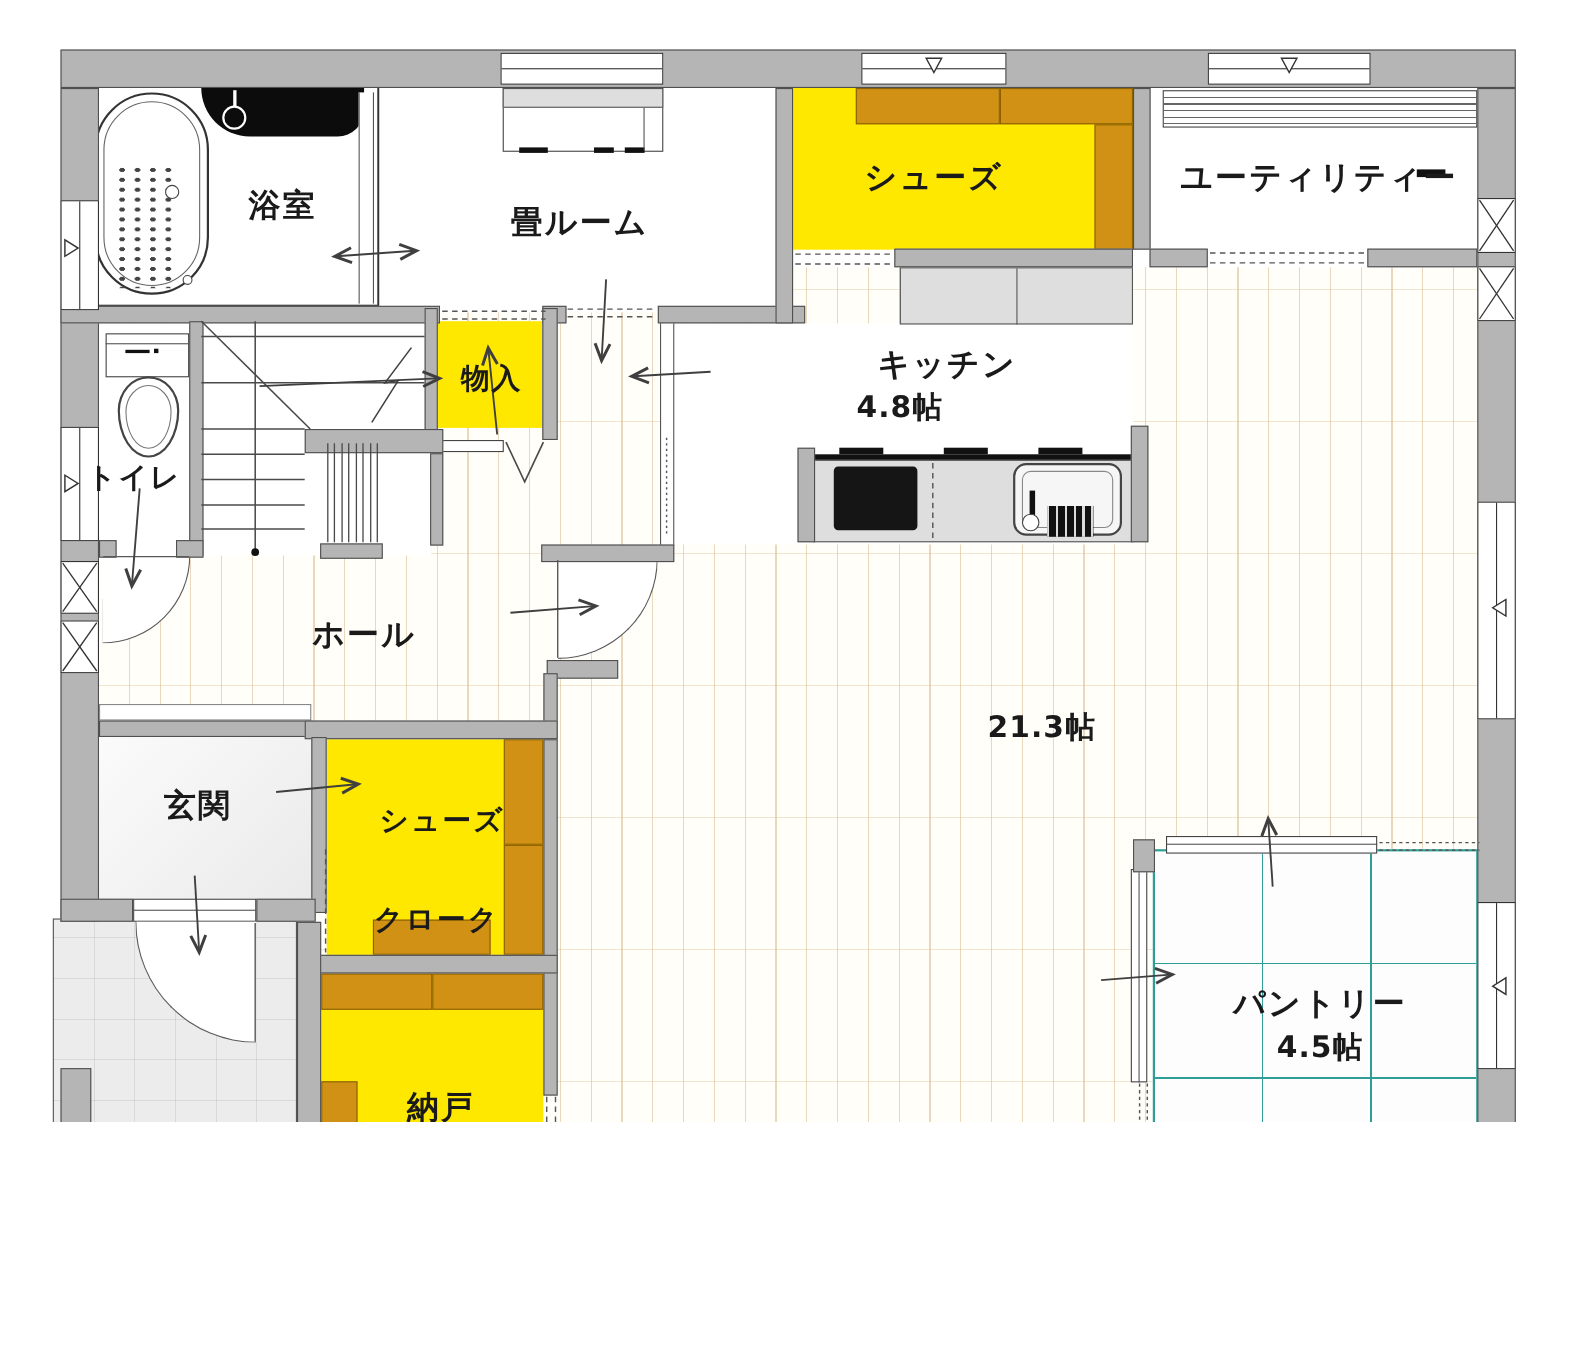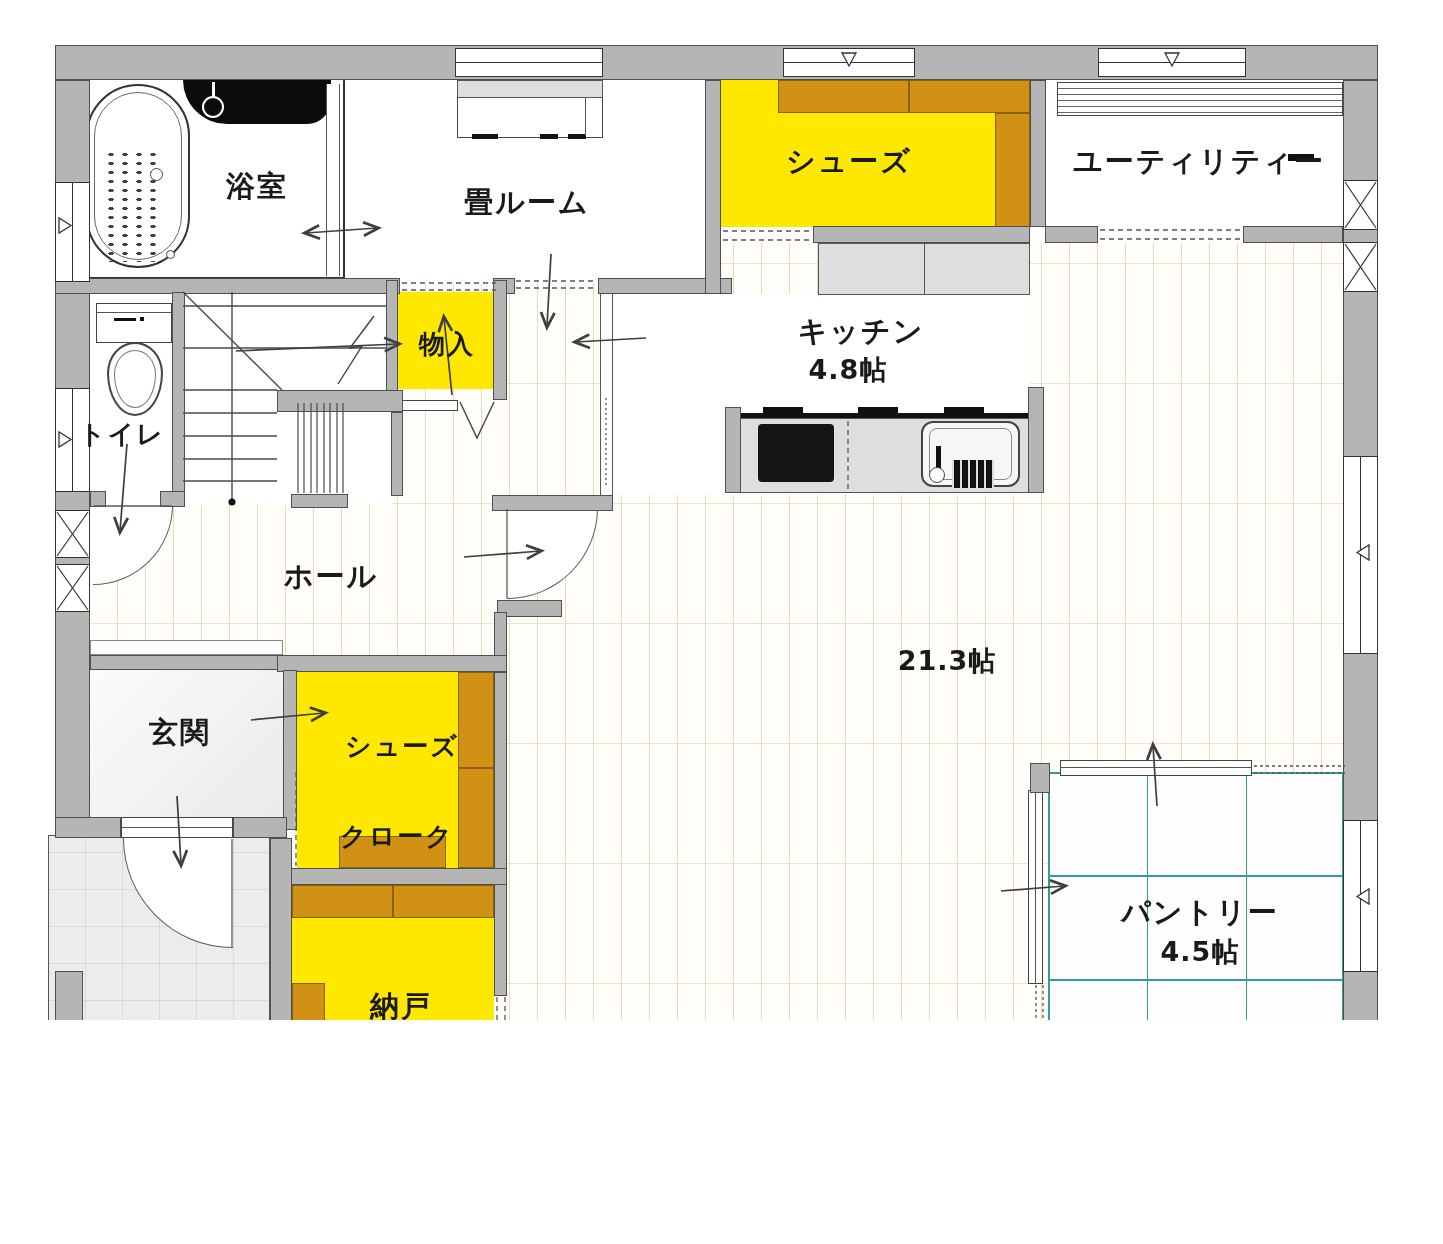--- a/index.html
+++ b/index.html
@@ -290,21 +290,21 @@
       <path d="M1157 806 L1153 746" marker-end="url(#ah)"></path>
       <path d="M1001 891 L1064 886" marker-end="url(#ah)"></path>
     </g>
   </svg>
 
   <div class="lbl" style="left:257px;top:187px;">浴室</div>
   <div class="lbl" style="left:527px;top:203px;">畳ルーム</div>
   <div class="lbl" style="left:849px;top:162px;">シューズ</div>
   <div class="lbl" style="left:1199px;top:162px;">ユーティリティー</div>
   <div class="lbl" style="left:861px;top:332px;">キッチン</div>
-  <div class="lbl num" style="left:848px;top:370px;">4.8帖</div>
+  <div class="lbl num" style="left:818px;top:370px;">4.8帖</div>
   <div class="lbl sm" style="left:447px;top:344px;">物入</div>
   <div class="lbl sm" style="left:122px;top:434px;">トイレ</div>
   <div class="lbl" style="left:331px;top:577px;">ホール</div>
   <div class="lbl num" style="left:947px;top:661px;">21.3帖</div>
   <div class="lbl" style="left:180px;top:733px;">玄関</div>
   <div class="lbl sm" style="left:402px;top:746px;">シューズ</div>
   <div class="lbl sm" style="left:397px;top:792px;margin-top:44px;">クローク</div>
   <div class="lbl" style="left:401px;top:1007px;">納戸</div>
   <div class="lbl" style="left:1200px;top:913px;">パントリー</div>
   <div class="lbl num" style="left:1200px;top:952px;">4.5帖</div>

